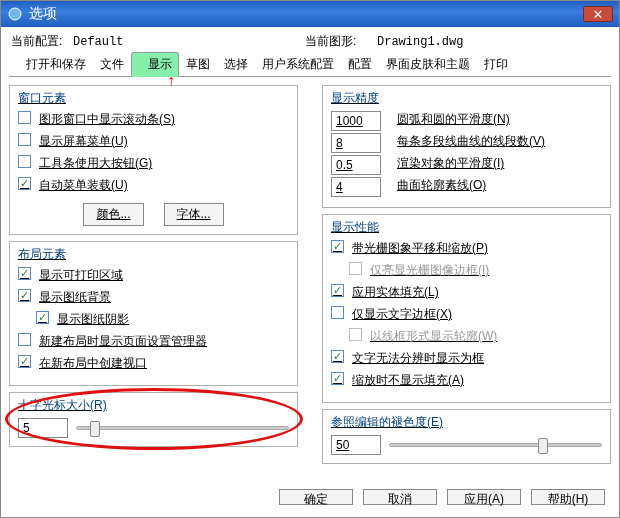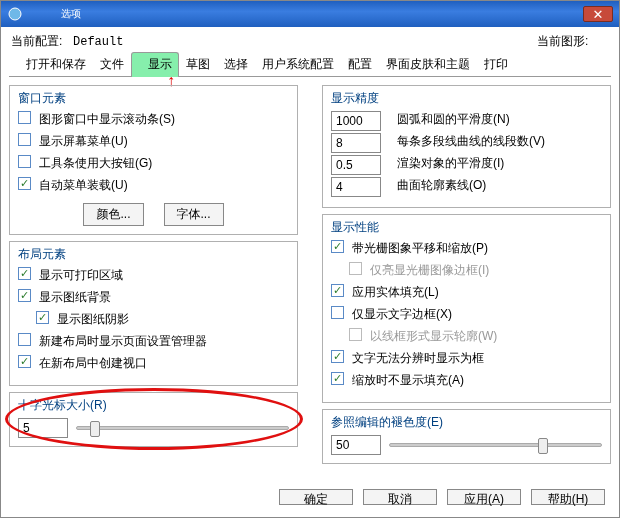--- a/index.html
+++ b/index.html
@@ -1,29 +1,29 @@
 <!DOCTYPE html>
 <html><head>
 <meta charset="utf-8">
 <style>
   * { box-sizing: border-box; font-family: "Microsoft YaHei", "SimSun", sans-serif; font-size: 12px; }
   body { margin: 0; background: #eaeaea; }
   .window { width: 620px; height: 518px; background: #fff; border: 1px solid #888; display: flex; flex-direction: column; }
   .titlebar { height: 26px; background: linear-gradient(#1f5fbf, #3a7de0 40%, #1f5fbf); color: #fff; display: flex; align-items: center; padding: 0 6px; }
   .titlebar .icon { width: 16px; height: 16px; margin-right: 6px; display: flex; align-items: center; justify-content: center; }
-  .titlebar .title { flex: 1; font-size: 10px; margin-left: 32px; }
+  .titlebar .title { flex: 1; font-size: 14px; }
   .titlebar .close { width: 30px; height: 16px; background: #c74a3a; border: 1px solid #7a2c20; border-radius: 2px; color: #fff; display: flex; align-items: center; justify-content: center; cursor: pointer; font-size: 13px; line-height: 1; }
   .header-row { display: flex; padding: 6px 10px 2px; align-items: center; color: #000; }
   .header-row .lbl { width: 62px; }
   .header-row .val { flex: 1; font-family: "Courier New", monospace; }
   .tabs { display: flex; padding: 0 10px; position: relative; border-bottom: 1px solid #999; margin: 0 8px; }
   .tab { padding: 3px 6px 3px; cursor: pointer; position: relative; border: 1px solid transparent; border-bottom: none; color: #000; }
   .tab.active { border-color: #999; background: #86efac; border-top-left-radius: 3px; border-top-right-radius: 3px; font-weight: normal; margin-bottom: -1px; padding-left: 16px; }
   .arrow { position: absolute; top: 20px; left: 158px; color: #d00; font-size: 16px; pointer-events: none; }
-  .panel { flex: 1; display: flex; padding: 8px 8px 4px; gap: 24px; }
+  .panel { flex: 1; display: flex; padding: 8px 8px 4px; gap: 24px; text-decoration: underline; }
   .col { flex: 1; display: flex; flex-direction: column; gap: 6px; }
   .group { border: 1px solid #b0b0b0; padding: 4px 8px 8px; position: relative; }
   .group-title { color: #004080; margin-bottom: 4px; }
   .row { display: flex; min-height: 22px; gap: 4px; }
   .cb { width: 13px; height: 13px; border: 1px solid #5a8ac6; background: #fff; margin-right: 4px; display: inline-flex; align-items: center; justify-content: center; cursor: pointer; }
   .cb.checked::after { content: "✓"; color: #2a7a2a; font-size: 11px; line-height: 1; }
   .cb.disabled { border-color: #bbb; }
   .row.disabled { color: #999; }
   .indent { margin-left: 18px; }
   .btn { border: 1px solid #888; background: #f4f4f4; padding: 2px 12px; cursor: pointer; }
@@ -46,20 +46,21 @@
         </svg>
     </span>
     <span class="title">选项</span>
     <span class="close">✕</span>
   </div>
 
   <div class="header-row">
     <span class="lbl">当前配置:</span>
     <span class="val">Default</span>
     <span class="lbl" style="width:72px">当前图形:</span>
+    <span class="val">Drawing1.dwg</span>
   </div>
 
   <div class="tabs" id="tabs">
     <div class="arrow">↑</div>
   <div class="tab">打开和保存</div>
       <div class="tab">文件</div>
       <div class="tab active">显示</div>
       <div class="tab">草图</div>
       <div class="tab">选择</div>
       <div class="tab">用户系统配置</div>

